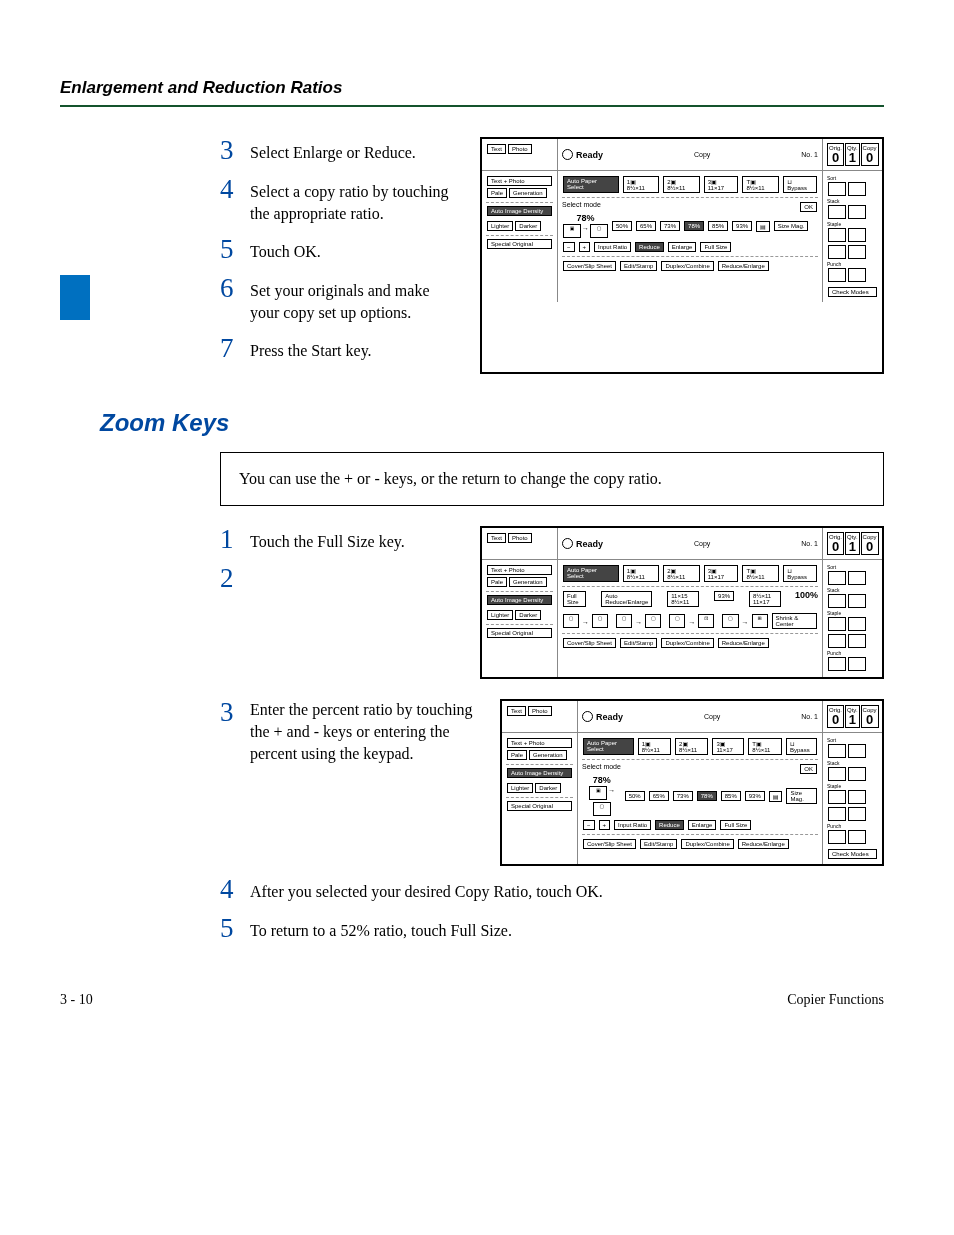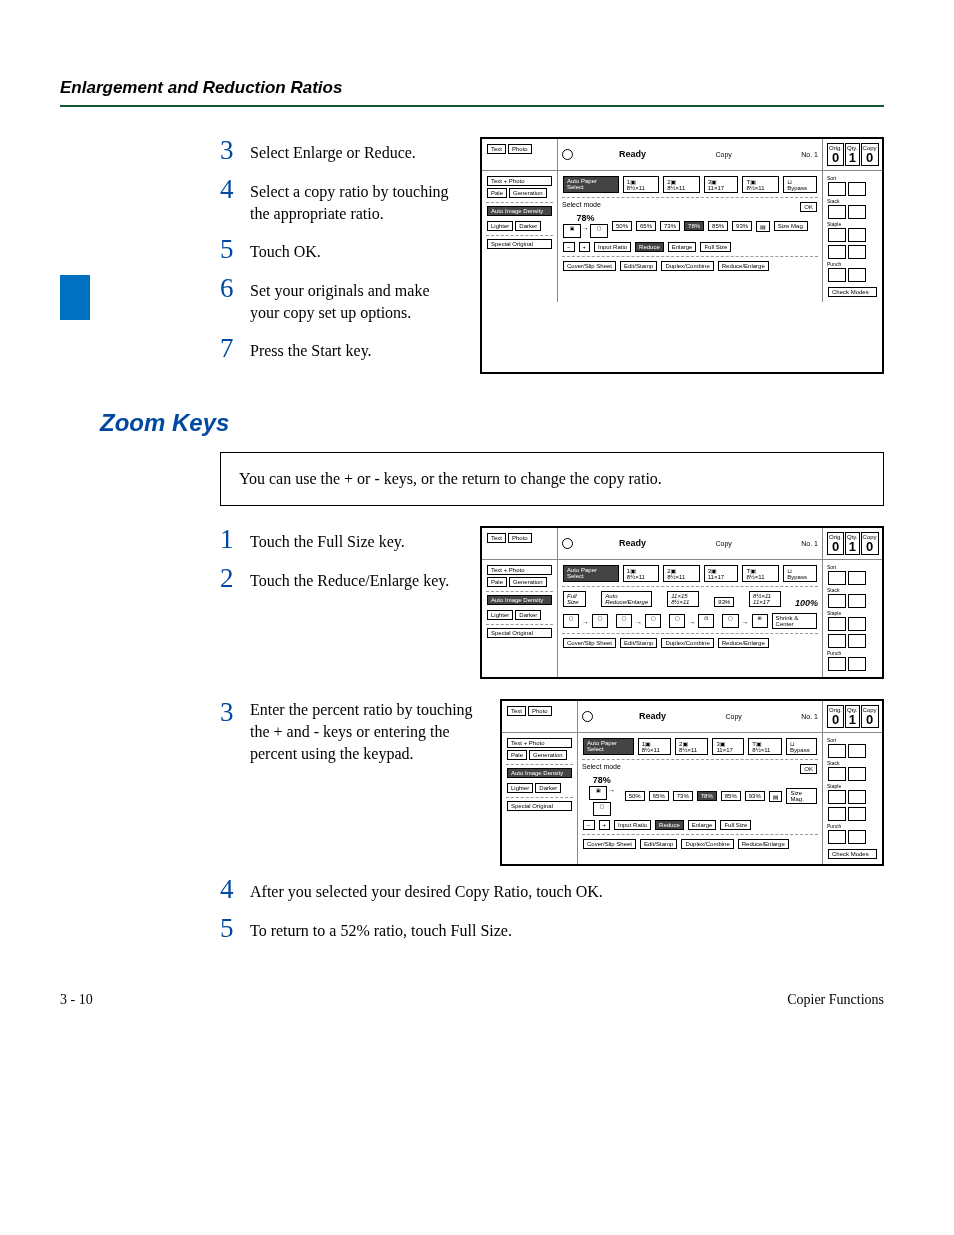--- a/index.html
+++ b/index.html
@@ -125,21 +125,21 @@
       margin-top: 50px;
       padding: 0 0;
     }
     
     .panel-row { display:flex; }
     .panel-left { width:76px; border-right:1px solid #888; padding:4px; box-sizing:border-box; }
     .panel-main { flex:1; padding:4px; box-sizing:border-box; }
     .panel-right { width:60px; border-left:1px solid #888; padding:4px; box-sizing:border-box; }
     .btn-small { border:1px solid #000; background:#fff; display:inline-block; padding:1px 3px; margin:1px; font-size:6px; }
     .btn-dark { background:#444; color:#fff; border:1px solid #000; display:inline-block; padding:1px 3px; margin:1px; font-size:6px;}
-    .ready { display:flex; font-size:9px; font-weight:bold;gap:43px; }
+    .ready { display:flex; align-items:center; font-size:9px; font-weight:bold; }
     .ready-circle { width:9px; height:9px; border:1.5px solid #000; border-radius:50%; margin-right:3px; display:inline-block;}
     .counter { border:1px solid #000; text-align:center; padding:1px; font-size:6px; flex:1;}
     .counter .big { font-size:13px; font-weight:bold; line-height:1;}
     .hrule { border-top:1px dashed #999; margin:3px 0;}
     .smallbox { border:1px solid #000; width:16px; height:12px; display:inline-block; margin:1px; text-align:center; font-size:5px;}
   </style>
 </head>
 <body>
 
 <div class="page">
@@ -277,21 +277,20 @@
 
   <div class="content">
     <div class="with-figure">
       <ol class="step-list">
         <li class="step-item">
           <span class="step-num">1</span>
           <span class="step-text">Touch the Full Size key.</span>
         </li>
         <li class="step-item">
           <span class="step-num">2</span>
-          <span class="step-text">Touch the Reduce/Enlarge key.</span>
         </li>
       </ol>
 
       <div class="figure">
         <div class="panel-row" style="border-bottom:1px solid #888;">
           <div class="panel-left">
             <span class="btn-small">Text</span><span class="btn-small">Photo</span>
           </div>
           <div class="panel-main" style="display:flex; justify-content:space-between; align-items:center;">
             <span class="ready">
@@ -329,21 +328,21 @@
           <div class="panel-main">
             <div style="display:flex; gap:2px;">
               <span class="btn-dark">Auto Paper Select</span>
               <span class="btn-small">1▣ <span>8½×11</span></span>
               <span class="btn-small">2▣ <span>8½×11</span></span>
               <span class="btn-small">3▣ <span>11×17</span></span>
               <span class="btn-small">T▣ <span>8½×11</span></span>
               <span class="btn-small">⊔ <span>Bypass</span></span>
             </div>
             <div class="hrule"></div>
-            <div style="display:flex; gap:13px; align-items:flex-end;font-style:italic;">
+            <div style="display:flex; gap:13px; align-items:flex-start;">
               <span class="btn-small">Full Size</span>
               <span class="btn-small">Auto Reduce/Enlarge</span>
               <span class="btn-small">11×15 8½×11</span>
               <span class="btn-small">93%</span>
               <span class="btn-small">8½×11 11×17</span>
               <span style="font-size:9px; font-weight:bold;">100%</span>
             </div>
             <div style="display:flex; gap:2px; margin-top:4px; align-items:center;">
               <span class="smallbox">▢</span>→<span class="smallbox">▢</span>&nbsp;
               <span class="smallbox">▢</span>→<span class="smallbox">▢</span>&nbsp;

